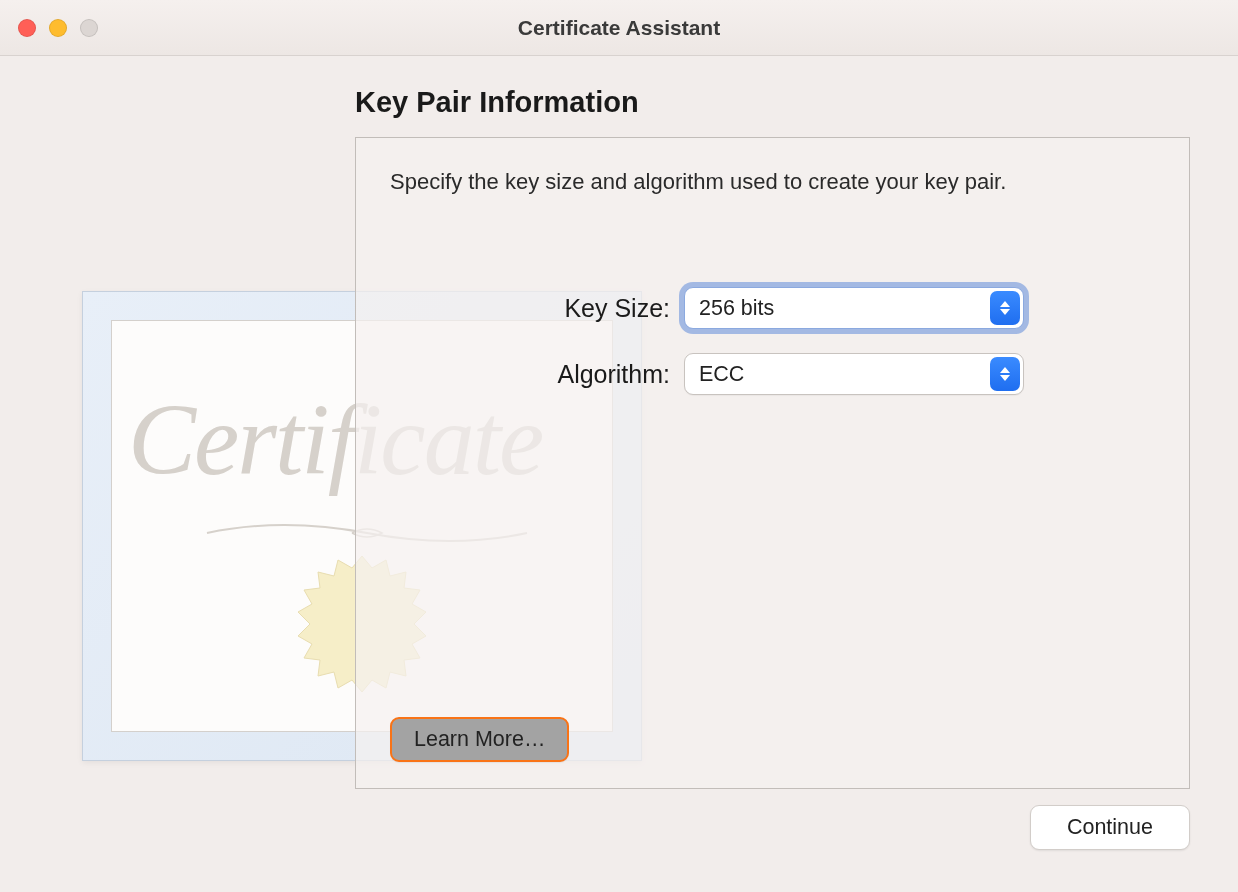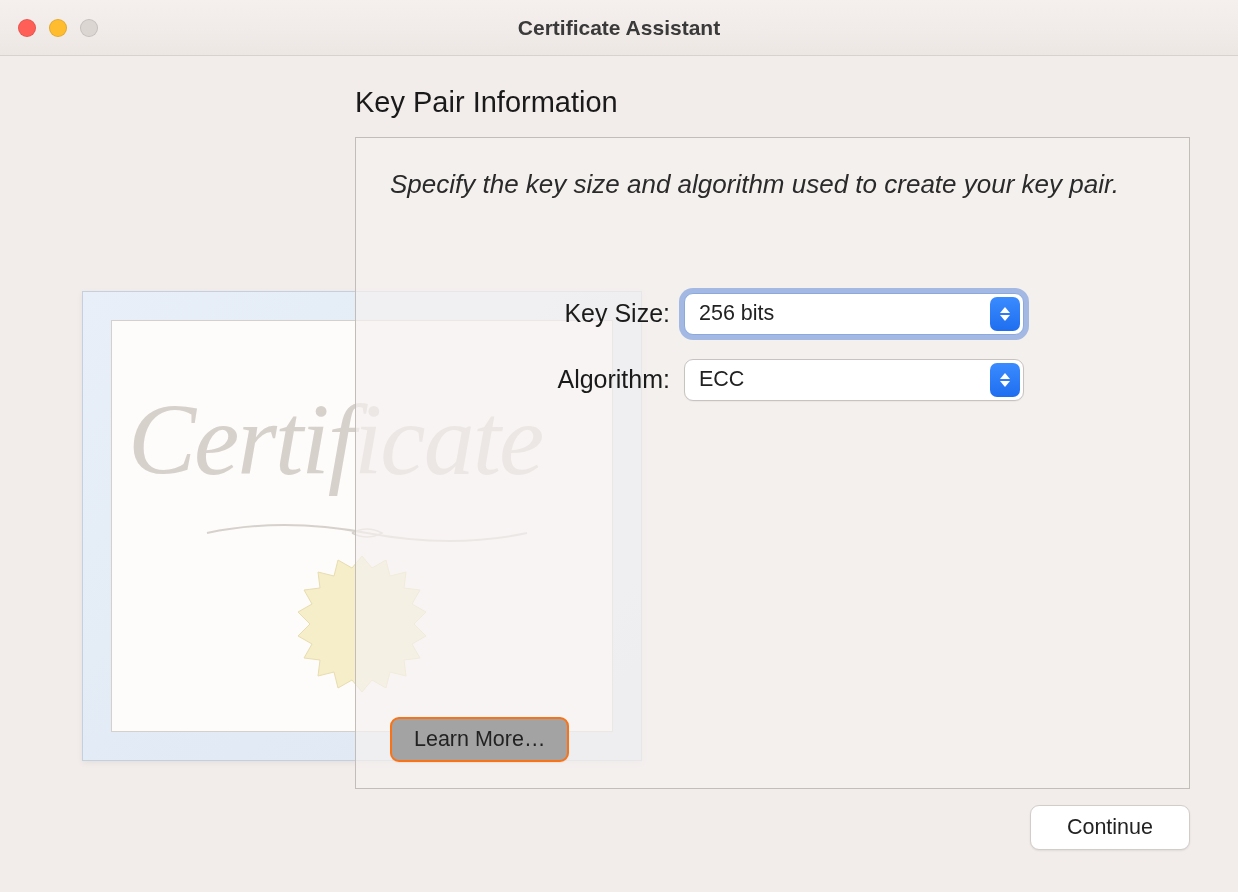--- a/index.html
+++ b/index.html
@@ -109,36 +109,35 @@
       height: 160px;
     }
     .main-panel {
       flex: 1;
       padding: 30px 48px 0 0;
       position: relative;
       z-index: 2;
     }
     .panel-title {
       font-size: 29px;
-      font-weight: 400;
+      font-weight: 700;
       color: #1a1a1a;
       margin-bottom: 18px;
     }
     .panel-box {
       border: 1px solid #c2bdb9;
       background: rgba(245,241,239,0.7);
       min-height: 652px;
       padding: 28px 34px 24px 34px;
       position: relative;
     }
     .desc {
-      font-size: 26px;
+      font-size: 22px;
       color: #2a2a2a;
       line-height: 1.42;
-      font-style: italic;
     }
     .desc p {
       margin-bottom: 28px;
     }
     .desc p:last-child {
       margin-bottom: 0;
     }
     .form-rows {
       margin-top: 90px;
       margin-left: 120px;

